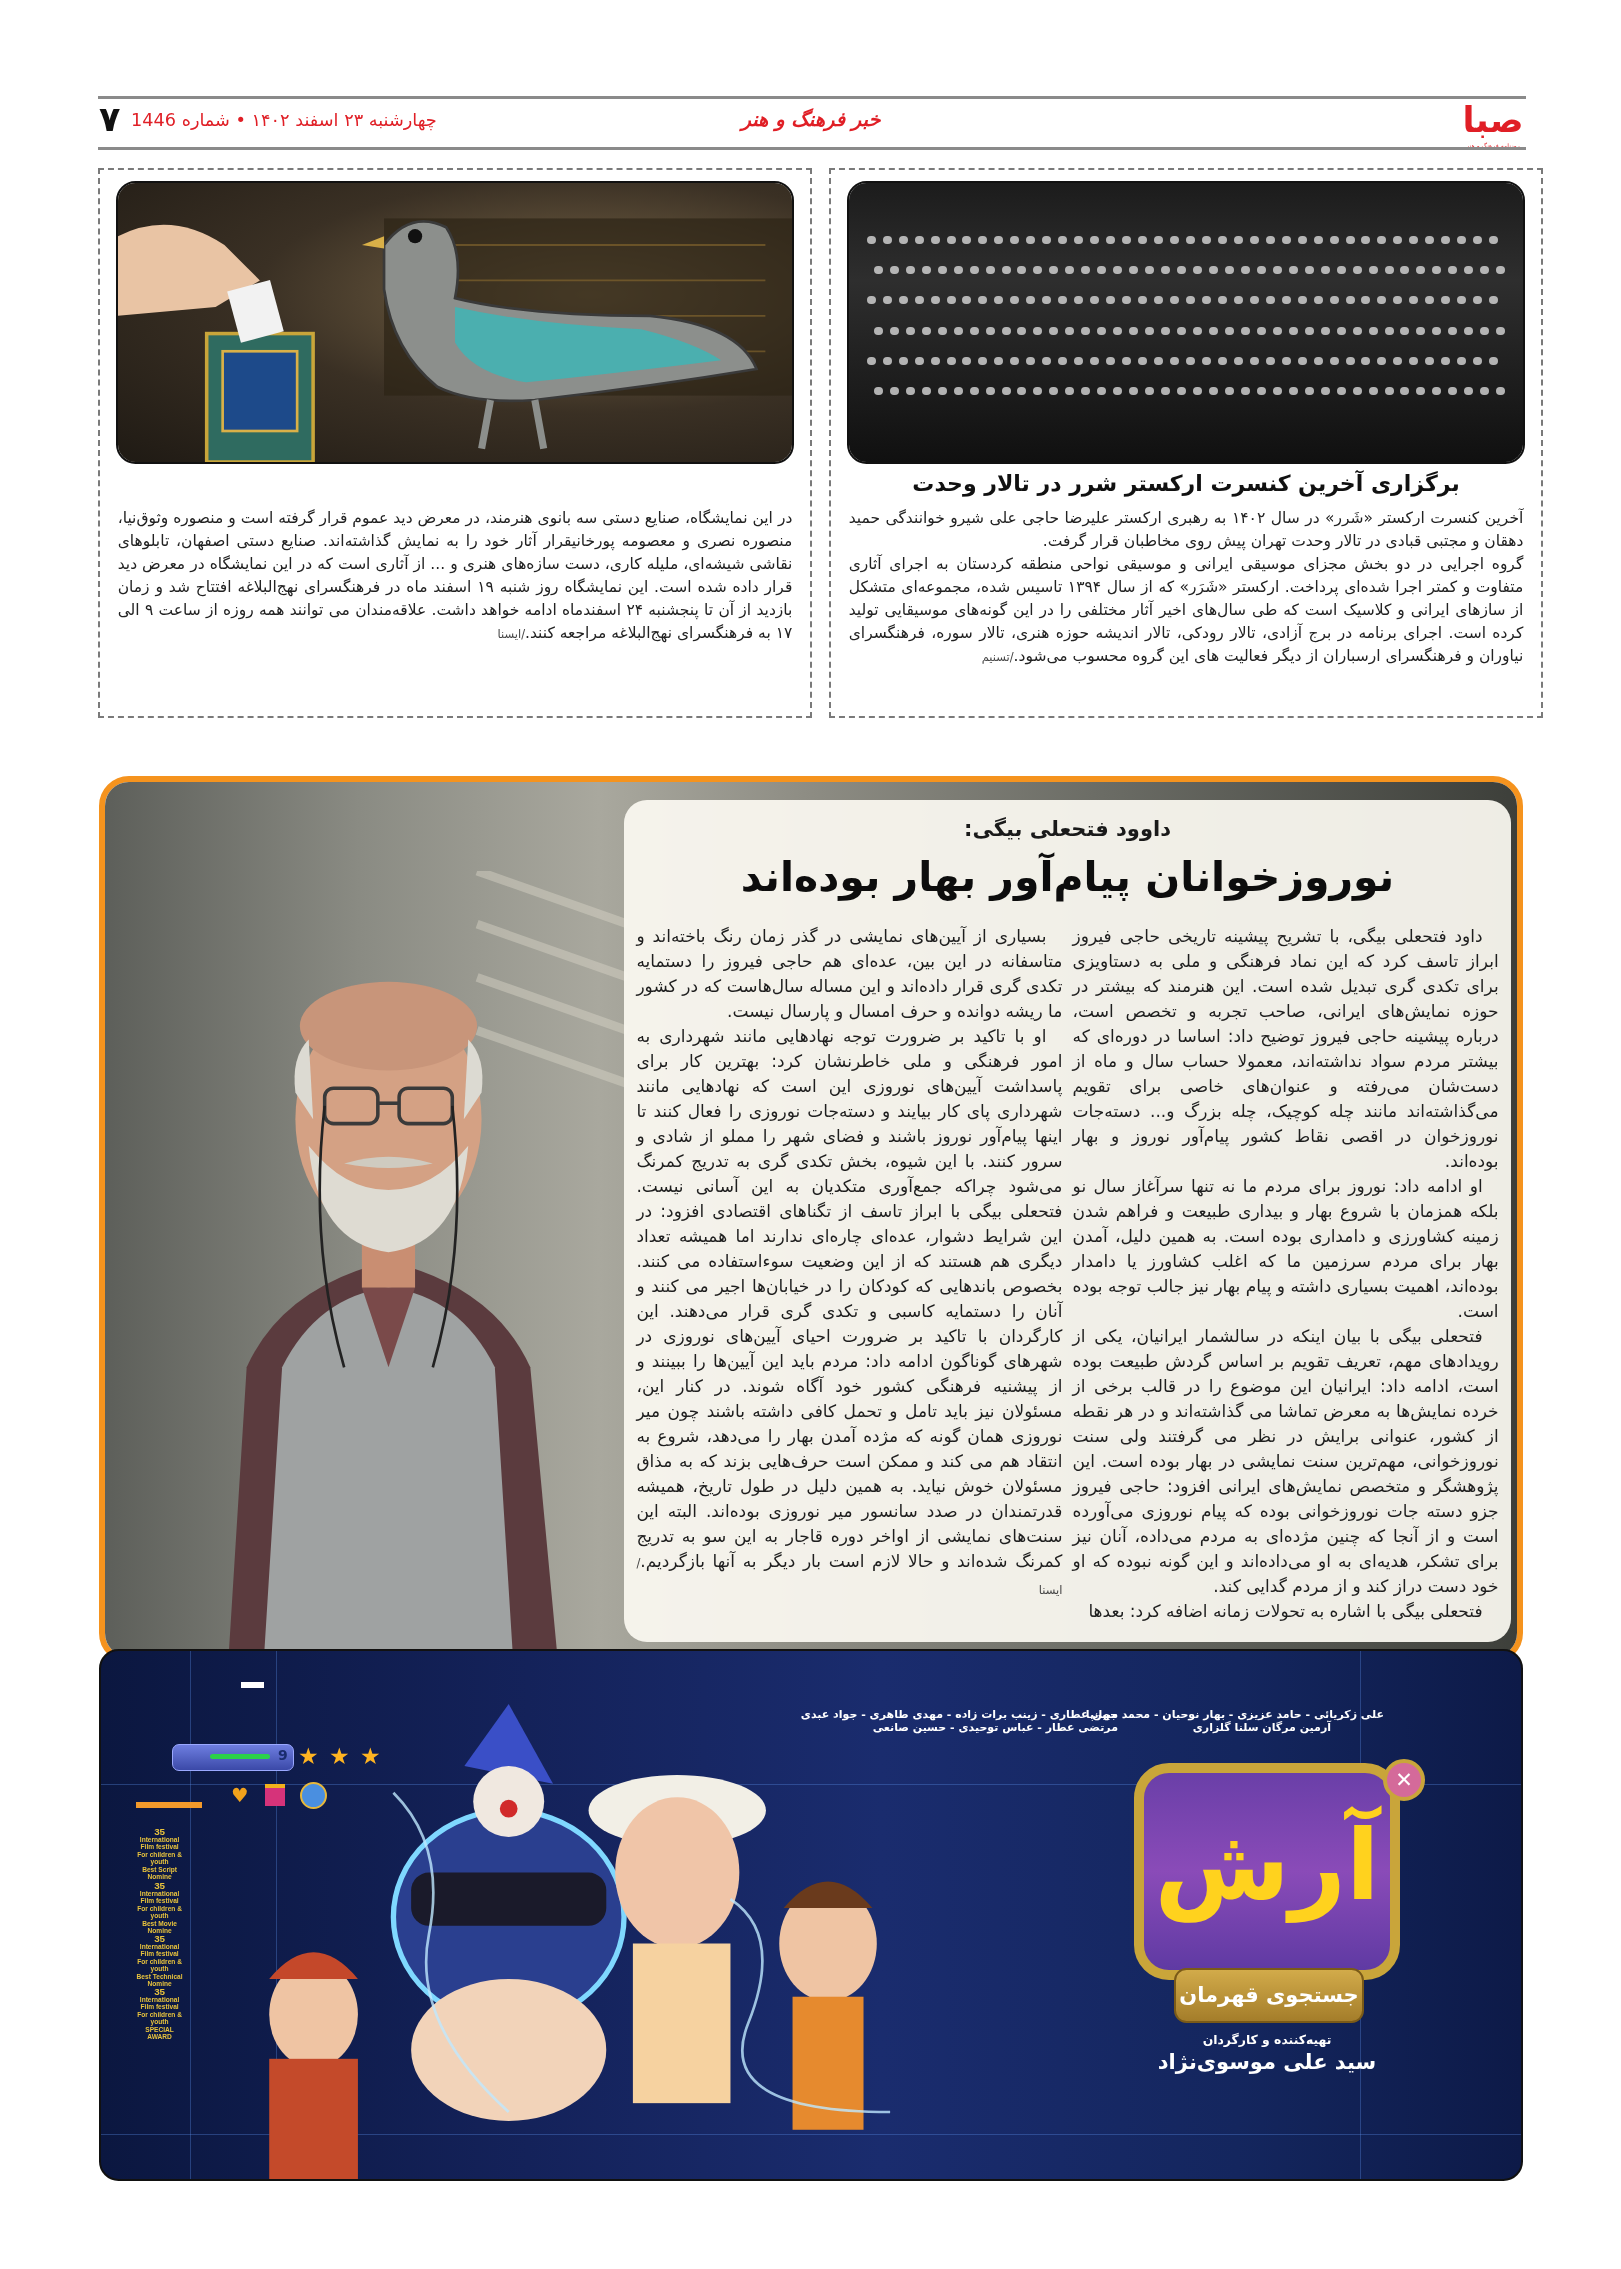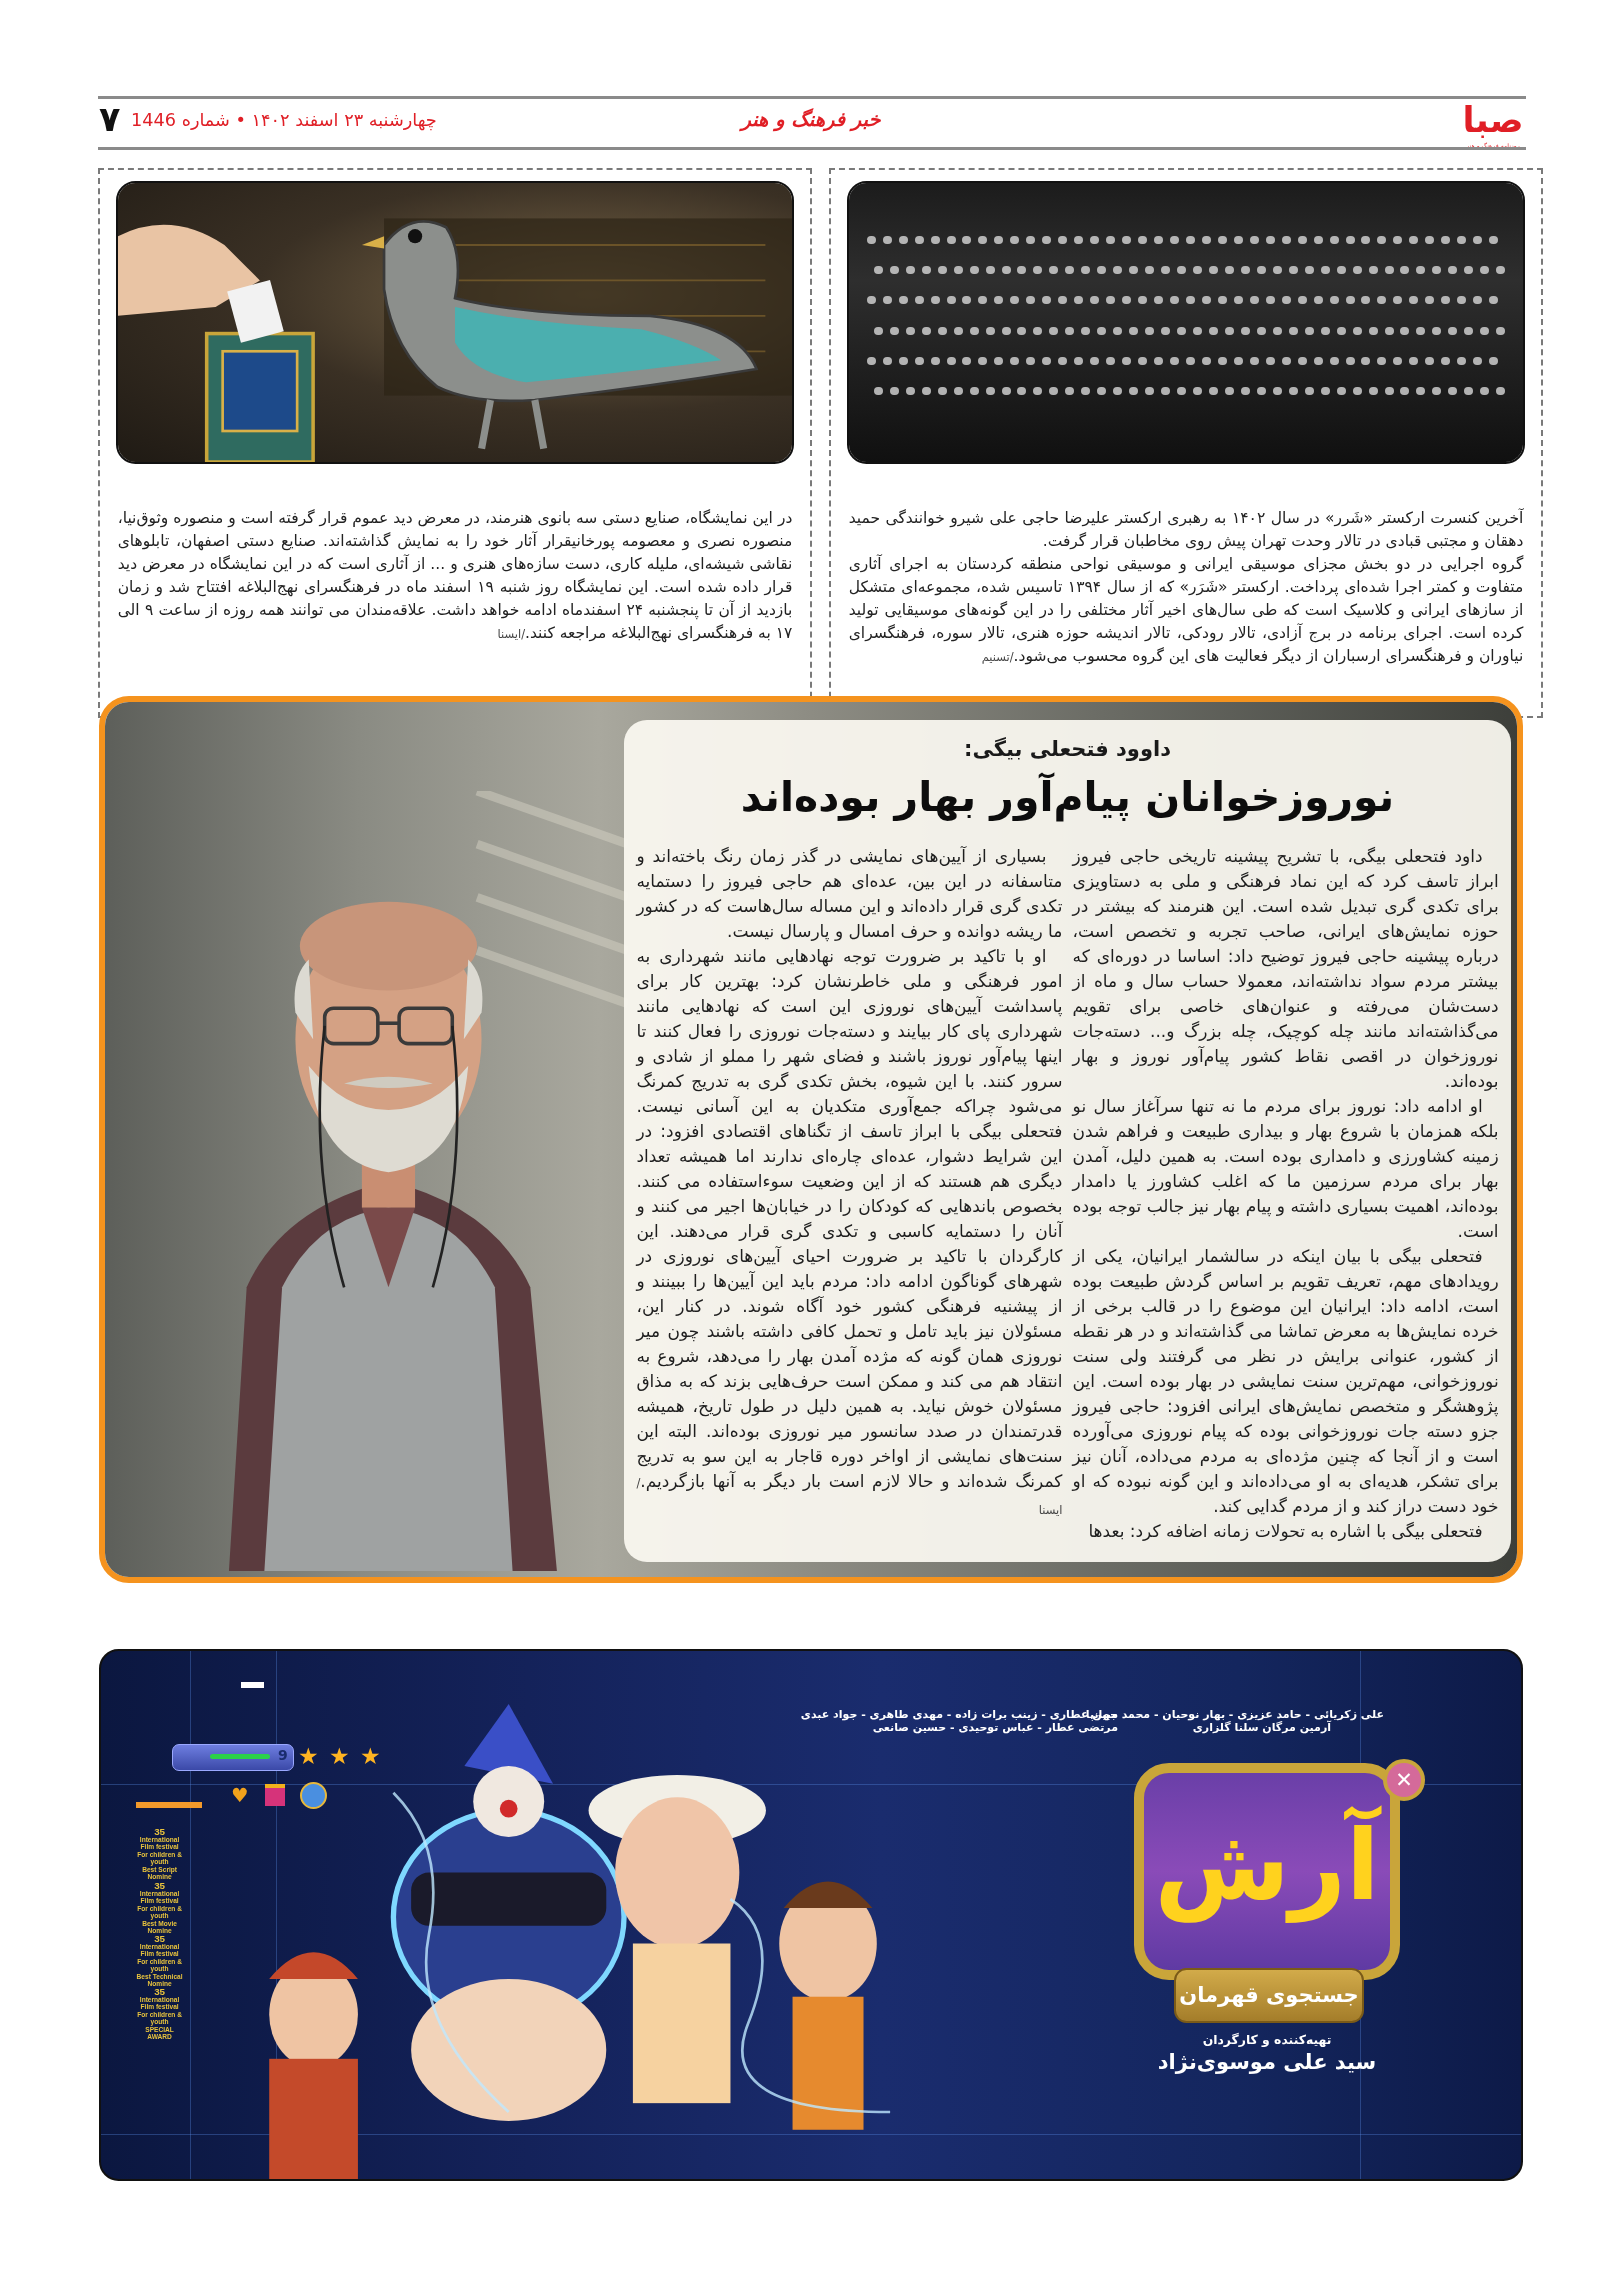--- a/index.html
+++ b/index.html
@@ -32,21 +32,21 @@
 
   
   .stage { background: linear-gradient(180deg, #1c1c1c 0%, #2e2e2e 35%, #101010 100%); width: 100%; height: 100%; position: relative; }
   .stage .ppl { position: absolute; border-radius: 50%; background: #d8d8d8; width: 8.9px; height: 8.9px; opacity: .8; }
 
   
   .crafts { width: 100%; height: 100%; position: relative;
             background: radial-gradient(ellipse at 70% 40%, #7e6a4a 0%, #3a3024 50%, #1f1a14 100%); }
 
   
-  .feature { position: absolute; left: 99px; top: 696px; width: 1424px; height: 887px;
+  .feature { position: absolute; left: 99px; top: 776px; width: 1424px; height: 887px;
              border: 6.2px solid #f5931e; border-radius: 30px; overflow: hidden; box-sizing: border-box; }
   .feature-photo { position: absolute; left: 0; top: 0; width: 100%; height: 100%;
     background: linear-gradient(90deg, #5d5f5a 0%, #8a8b83 18%, #a9a89e 35%, #8d8c83 50%, #6c6d66 70%, #3d3f3a 100%); }
   .feature-panel { position: absolute; left: 519px; top: 17.7px; width: 887px; height: 842px;
                    background: rgba(250,248,240,0.94); border-radius: 23px; }
   .kicker { position: absolute; right: 0; left: 0; top: 17.7px; text-align: center; font-weight: bold; font-size: 21px; direction: rtl; }
   .headline { position: absolute; right: 0; left: 0; top: 53px; text-align: center; font-weight: bold; font-size: 41px; direction: rtl; color: #0d0d0d; }
   .col { position: absolute; top: 124px; width: 426px; direction: rtl; text-align: justify;
          font-size: 17px; line-height: 25px; color: #1e1e1e; }
   .col p { margin: 0; text-indent: 16px; }
@@ -333,20 +333,21 @@
         <div class="ppl" style="left: 536px; top: 204px;"></div>
         <div class="ppl" style="left: 551px; top: 204px;"></div>
         <div class="ppl" style="left: 567px; top: 204px;"></div>
         <div class="ppl" style="left: 583px; top: 204px;"></div>
         <div class="ppl" style="left: 599px; top: 204px;"></div>
         <div class="ppl" style="left: 615px; top: 204px;"></div>
         <div class="ppl" style="left: 631px; top: 204px;"></div>
         <div class="ppl" style="left: 647px; top: 204px;"></div>
       </div>
   </div>
+  <div class="news-title">برگزاری آخرین کنسرت ارکستر شرر در تالار وحدت</div>
   <div class="news-body">
     <p>آخرین کنسرت ارکستر «شَرر» در سال ۱۴۰۲ به رهبری ارکستر علیرضا حاجی علی شیرو خوانندگی حمید دهقان و مجتبی قبادی در تالار وحدت تهران پیش روی مخاطبان قرار گرفت.</p>
     <p><span>گروه اجرایی در دو بخش مجزای موسیقی ایرانی و موسیقی نواحی منطقه کردستان به اجرای آثاری متفاوت و کمتر اجرا شده‌ای پرداخت. ارکستر «شَرَر» که از سال ۱۳۹۴ تاسیس شده، مجموعه‌ای متشکل از سازهای ایرانی و کلاسیک است که طی سال‌های اخیر آثار مختلفی را در این گونه‌های موسیقایی تولید کرده است. اجرای برنامه در برج آزادی، تالار رودکی، تالار اندیشه حوزه هنری، تالار سوره، فرهنگسرای نیاوران و فرهنگسرای ارسباران از دیگر فعالیت های این گروه محسوب می‌شود.</span><span class="src">/تسنیم</span></p>
   </div>
 </div>
 
 <div class="news-box" style="left:98px;">
   <div class="news-photo">
     <div class="crafts">
       <svg width="100%" height="100%" viewBox="0 0 760 315" preserveAspectRatio="none">

